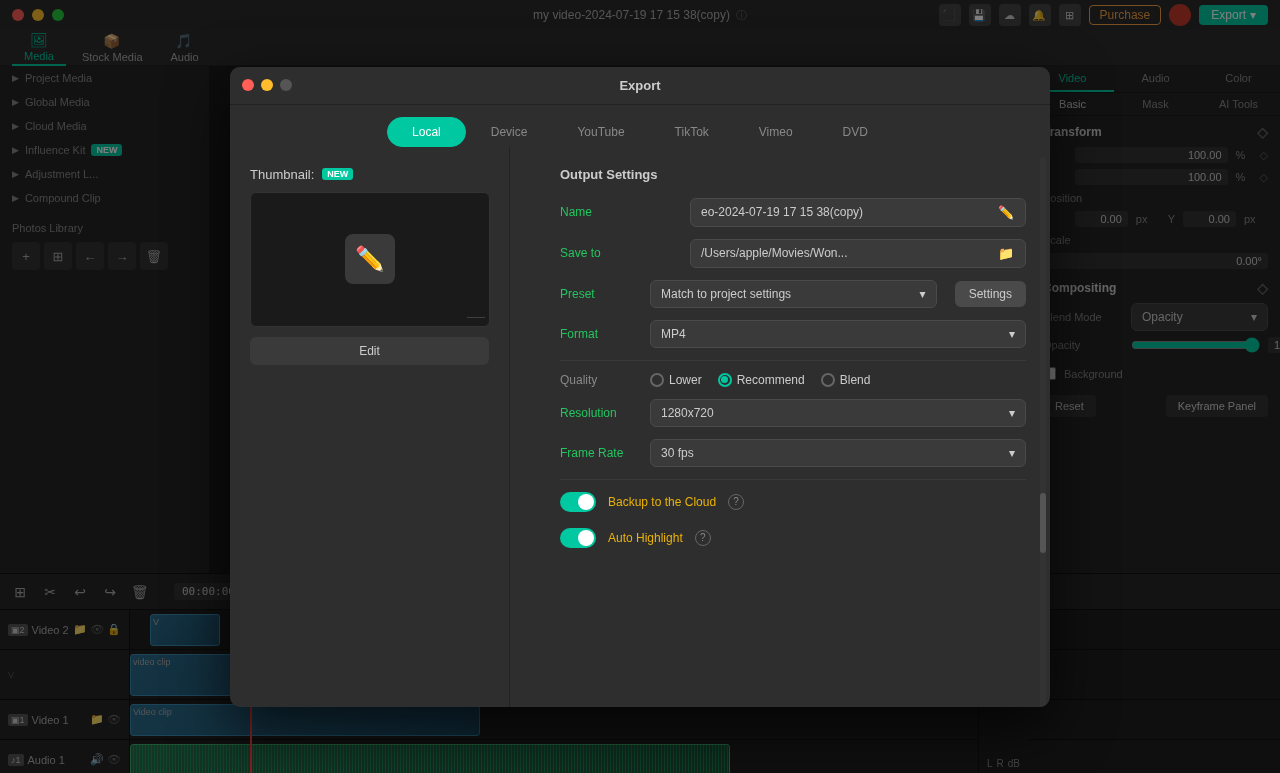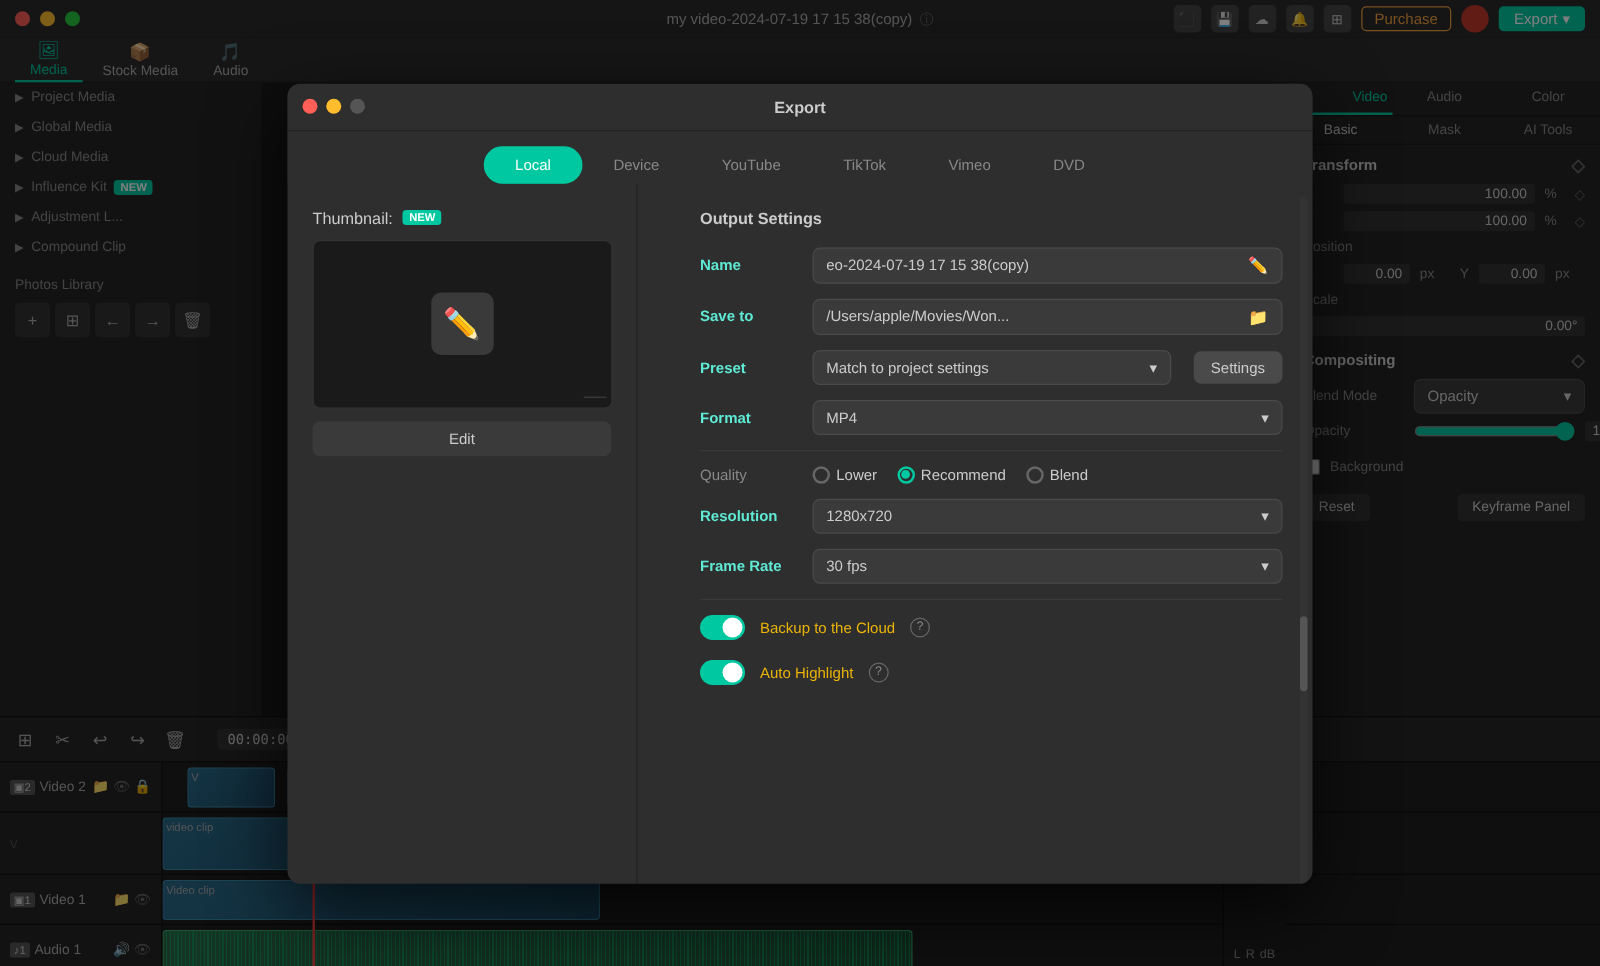--- a/index.html
+++ b/index.html
@@ -172,21 +172,21 @@
       border-bottom: 1px solid #1a1a1a;
     }
     .right-tab {
       flex: 1;
       padding: 6px 4px;
       text-align: center;
       color: #888;
       font-size: 11px;
       cursor: pointer;
     }
-    .right-tab.active { color: #00c8a0; border-bottom: 2px solid #00c8a0; text-align: right; }
+    .right-tab.active { color: #00c8a0; border-bottom: 2px solid #00c8a0; }
     .right-subtabs {
       display: flex;
       border-bottom: 1px solid #1a1a1a;
     }
     .right-subtab {
       flex: 1;
       padding: 5px 4px;
       text-align: center;
       color: #888;
       font-size: 11px;
@@ -500,37 +500,37 @@
       background: #3a3a3a;
       margin: 12px 0;
     }
     .field-row {
       display: flex;
       align-items: center;
       margin-bottom: 12px;
       gap: 10px;
     }
     .field-label {
-      color: #5eead4;
+      color: #22c55e;
       font-size: 12px;
       width: 80px;
       flex-shrink: 0;
-      font-weight: bold;
     }
     .field-input {
       flex: 1;
       background: #3a3a3a;
       border: 1px solid #4a4a4a;
       border-radius: 6px;
       color: #ccc;
       padding: 6px 10px;
       font-size: 12px;
       display: flex;
       align-items: center;
       justify-content: space-between;
+      margin-left: 40px;
     }
     .field-input-text {
       color: #ccc;
       font-size: 12px;
       flex: 1;
       overflow: hidden;
       text-overflow: ellipsis;
       white-space: nowrap;
     }
     .field-icon {

